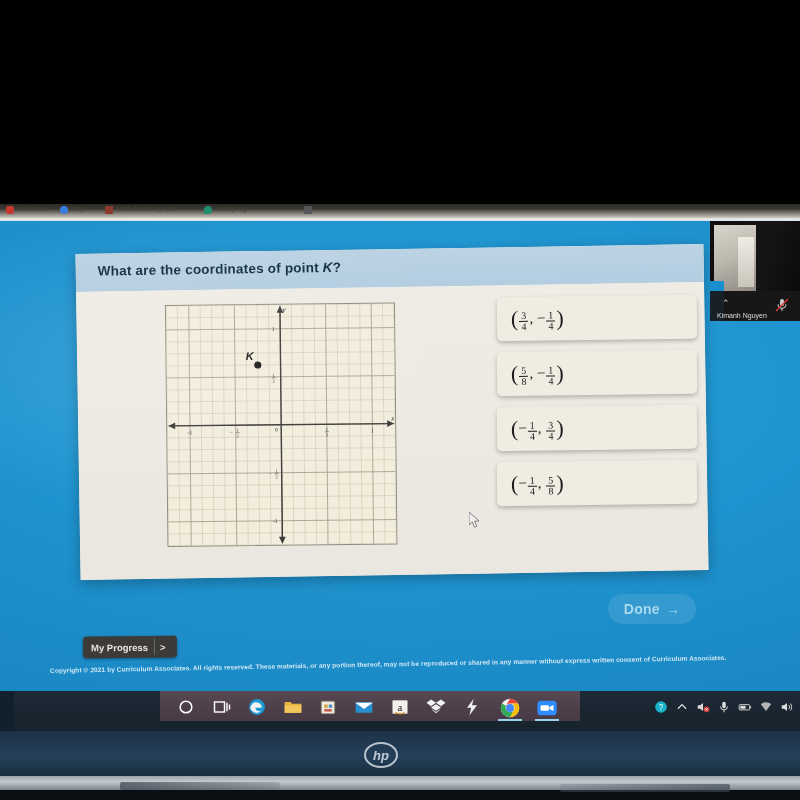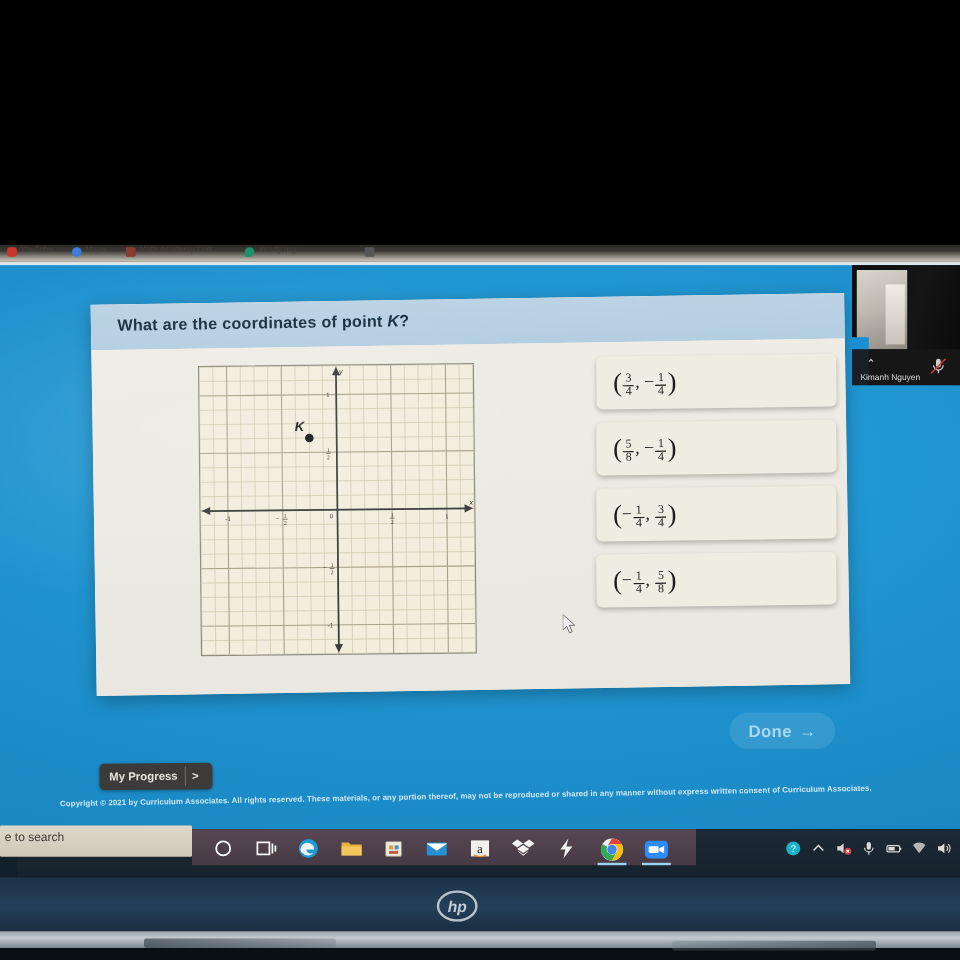--- a/index.html
+++ b/index.html
@@ -299,23 +299,20 @@
 
   <svg class="cursor" viewBox="0 0 12 17">
     <polygon points="0,0 0,13 3.3,10 5.6,15.4 7.8,14.4 5.6,9.2 10,9" fill="#f0f0f0" stroke="#555" stroke-width="0.7"></polygon>
   </svg>
 
   <div class="taskbar">
     <div class="tb-start"></div>
   </div>
   <div class="tb-purple"></div>
 
-  <div class="search-box">
-    <span class="stxt">e to search</span>
-  </div>
 
   <svg class="tb-ico" style="left:176px;" viewBox="0 0 24 24">
     <circle cx="12" cy="12" r="7" fill="none" stroke="#ffffff" stroke-width="1.8"></circle>
   </svg>
   <svg class="tb-ico" style="left:212px;" viewBox="0 0 24 24">
     <rect x="3" y="6" width="12" height="12" fill="none" stroke="#ffffff" stroke-width="1.7"></rect>
     <line x1="18" y1="7" x2="18" y2="17" stroke="#ffffff" stroke-width="1.7"></line>
     <line x1="21" y1="9" x2="21" y2="15" stroke="#ffffff" stroke-width="1.7"></line>
   </svg>
   <svg class="tb-ico" style="left:247px;" viewBox="0 0 24 24">

